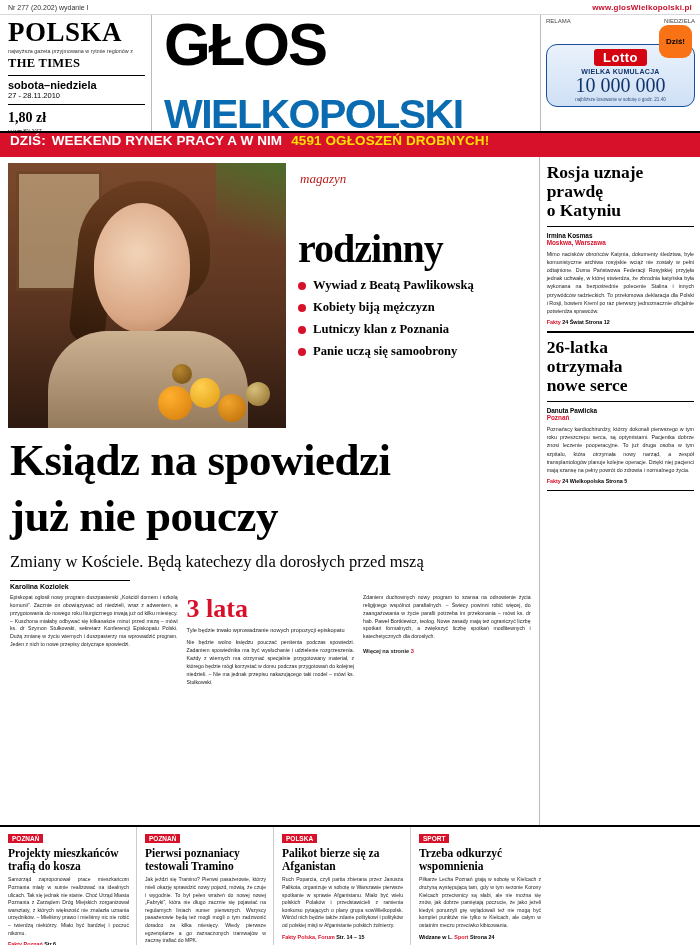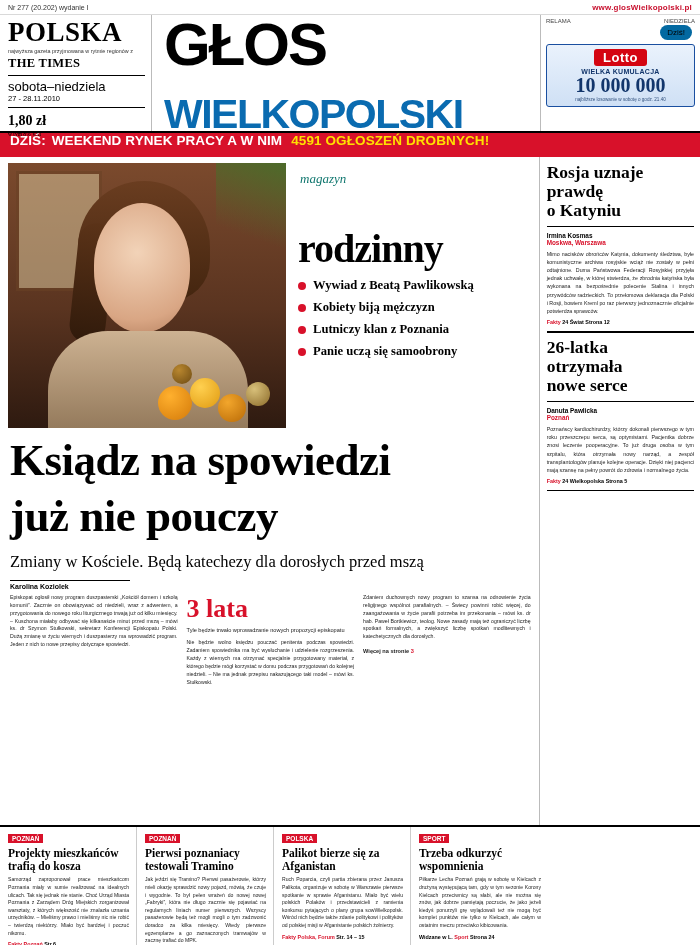--- a/index.html
+++ b/index.html
@@ -20,48 +20,48 @@
   }
   .topbar .site { color: #c8102e; font-weight: bold; font-size: 8px; letter-spacing: .2px; }
 
   
   .masthead { display: flex; align-items: stretch; height: 118px; border-bottom: 2px solid #000; }
   .mast-left { width: 152px; border-right: 1px solid #bbb; padding: 4px 6px 2px 8px; display:flex; flex-direction:column; }
   .polska { font-family: "Liberation Serif", serif; font-weight: bold; font-size: 27px; letter-spacing: .5px; line-height: 1; }
   .polska-sub { font-size: 5.4px; color: #333; line-height: 1.25; margin-top: 2px; }
   .times { font-family: "Liberation Serif", serif; font-size: 12.5px; font-weight: bold; letter-spacing: .3px; margin-top: 1px; }
   .mast-left .rule { border-top: 1px solid #000; margin: 4px 0 3px 0; }
-  .date-line { font-size: 13px; font-weight: normal; }
+  .date-line { font-size: 11px; font-weight: bold; }
   .date-line2 { font-size: 7.5px; }
   .price { font-family:"Liberation Serif", serif; font-size: 14px; font-weight: bold; margin-top: 2px;}
 
   .mast-mid { flex: 1; padding: 4px 10px 0 12px; position: relative; }
   .glos {
     font-family: "Liberation Sans", sans-serif;
     font-weight: bold; font-size: 60px; line-height: .88; letter-spacing: -2px;
   }
   .wielkopolski {
     font-family: "Liberation Sans", sans-serif;
     font-weight: bold; font-size: 41px; line-height: .95; letter-spacing: -1.5px;
     color: #0a6bb0;
     margin-top: 23px;
   }
   .mast-right { width: 160px; border-left: 1px solid #bbb; padding: 3px 5px; position: relative; }
   .mr-top { display:flex; justify-content: space-between; font-size: 6px; color:#444; }
   .dzis-badge {
-    position:absolute; right: 8px; top: 10px; background:#0369a1; color:#000;
-    font-size: 8px; font-weight: normal; padding: 3px 7px; border-radius: 9px;
+    position:absolute; right: 8px; top: 10px; background:#f97316; color:#000;
+    font-size: 8px; font-weight: bold; padding: 12px 7px; border-radius: 9px;
   }
   .lotto-box {
-    margin-top: 20px; border: 1px solid #1a4fa0; border-radius: 3px;
+    margin-top: 20px; border: 1px solid #1a4fa0; border-radius: 11px;
     background: linear-gradient(#eaf2fc,#cfe0f5); text-align:center; padding: 3px 2px 4px;
   }
   .lotto-logo { display:inline-block; background:#d40511; color:#fff; font-weight:bold; font-size:13px; padding:1px 9px; border-radius:3px; letter-spacing:.5px;}
   .lotto-kum { font-size: 7px; font-weight: bold; color:#12356b; margin-top:2px; letter-spacing:.3px;}
-  .lotto-amount { font-family:"Liberation Serif", serif; font-weight:bold; font-size:20px; color:#12356b; line-height:1.05; }
+  .lotto-amount { font-family:"Liberation Serif", serif; font-weight:normal; font-size:20px; color:#12356b; line-height:1.05; }
   .lotto-foot { font-size: 4.6px; color:#33527e; margin-top:1px; }
 
   
   .redstrip {
     background: #d8112a; color: #fff; height: 24px; display:flex; align-items:flex-start;
     padding: 0 10px; font-size: 13.5px; font-weight: bold; letter-spacing: .1px;
   }
   .redstrip .yellow { color: #ffe000; }
   .redstrip .dzis { color:#fff; margin-right:6px; }
 
@@ -92,21 +92,21 @@
   .hp-fruit { position:absolute; right: 4px; bottom: 4px; width: 126px; height: 78px; }
   .hp-fruit span { position:absolute; border-radius:50%; display:block; }
   .f1 { width:34px;height:34px;background:radial-gradient(circle at 35% 30%,#ffb02e,#d47a09); left:2px; bottom:4px;}
   .f2 { width:30px;height:30px;background:radial-gradient(circle at 35% 30%,#ffd050,#e09a10); left:34px; bottom:16px;}
   .f3 { width:28px;height:28px;background:radial-gradient(circle at 35% 30%,#f2a62c,#b96a06); left:62px; bottom:2px;}
   .f4 { width:24px;height:24px;background:radial-gradient(circle at 35% 30%,#d8c07a,#8c6b2a); left:90px; bottom:18px;}
   .f5 { width:20px;height:20px;background:radial-gradient(circle at 35% 30%,#b9872f,#6d4a12); left:16px; bottom:40px;}
   .hp-leaf { position:absolute; right:0; top:0; width:70px; height:120px; background: linear-gradient(200deg, #4c6b2a, transparent 60%); }
 
   .hero-promo { flex:1; padding: 8px 4px 4px 12px; }
-  .magazyn { font-family:"Liberation Serif", serif; font-style: italic; font-size: 13px; color:#0f766e; margin-left: 2px;}
+  .magazyn { font-family:"Liberation Serif", serif; font-style: italic; font-size: 13px; color:#b91c1c; margin-left: 2px;}
   .rodzinny { font-family:"Liberation Serif", serif; font-weight: bold; font-size: 40px; letter-spacing:-1px; line-height:.95; margin-bottom: 10px; margin-top: 43px;}
   .bullets { list-style:none; }
   .bullets li { font-family:"Liberation Serif", serif; font-weight:bold; font-size: 12.6px; margin-bottom: 7px; display:flex; align-items:center; }
   .dot { width:8px; height:8px; border-radius:50%; background:#d8112a; display:inline-block; margin-right:7px; flex:none;}
 
   
   .headline {
     font-family:"Liberation Serif", serif; font-weight: bold; font-size: 45px;
     line-height: 1.02; letter-spacing: -.5px; margin: 10px 0 2px 2px;
   }

